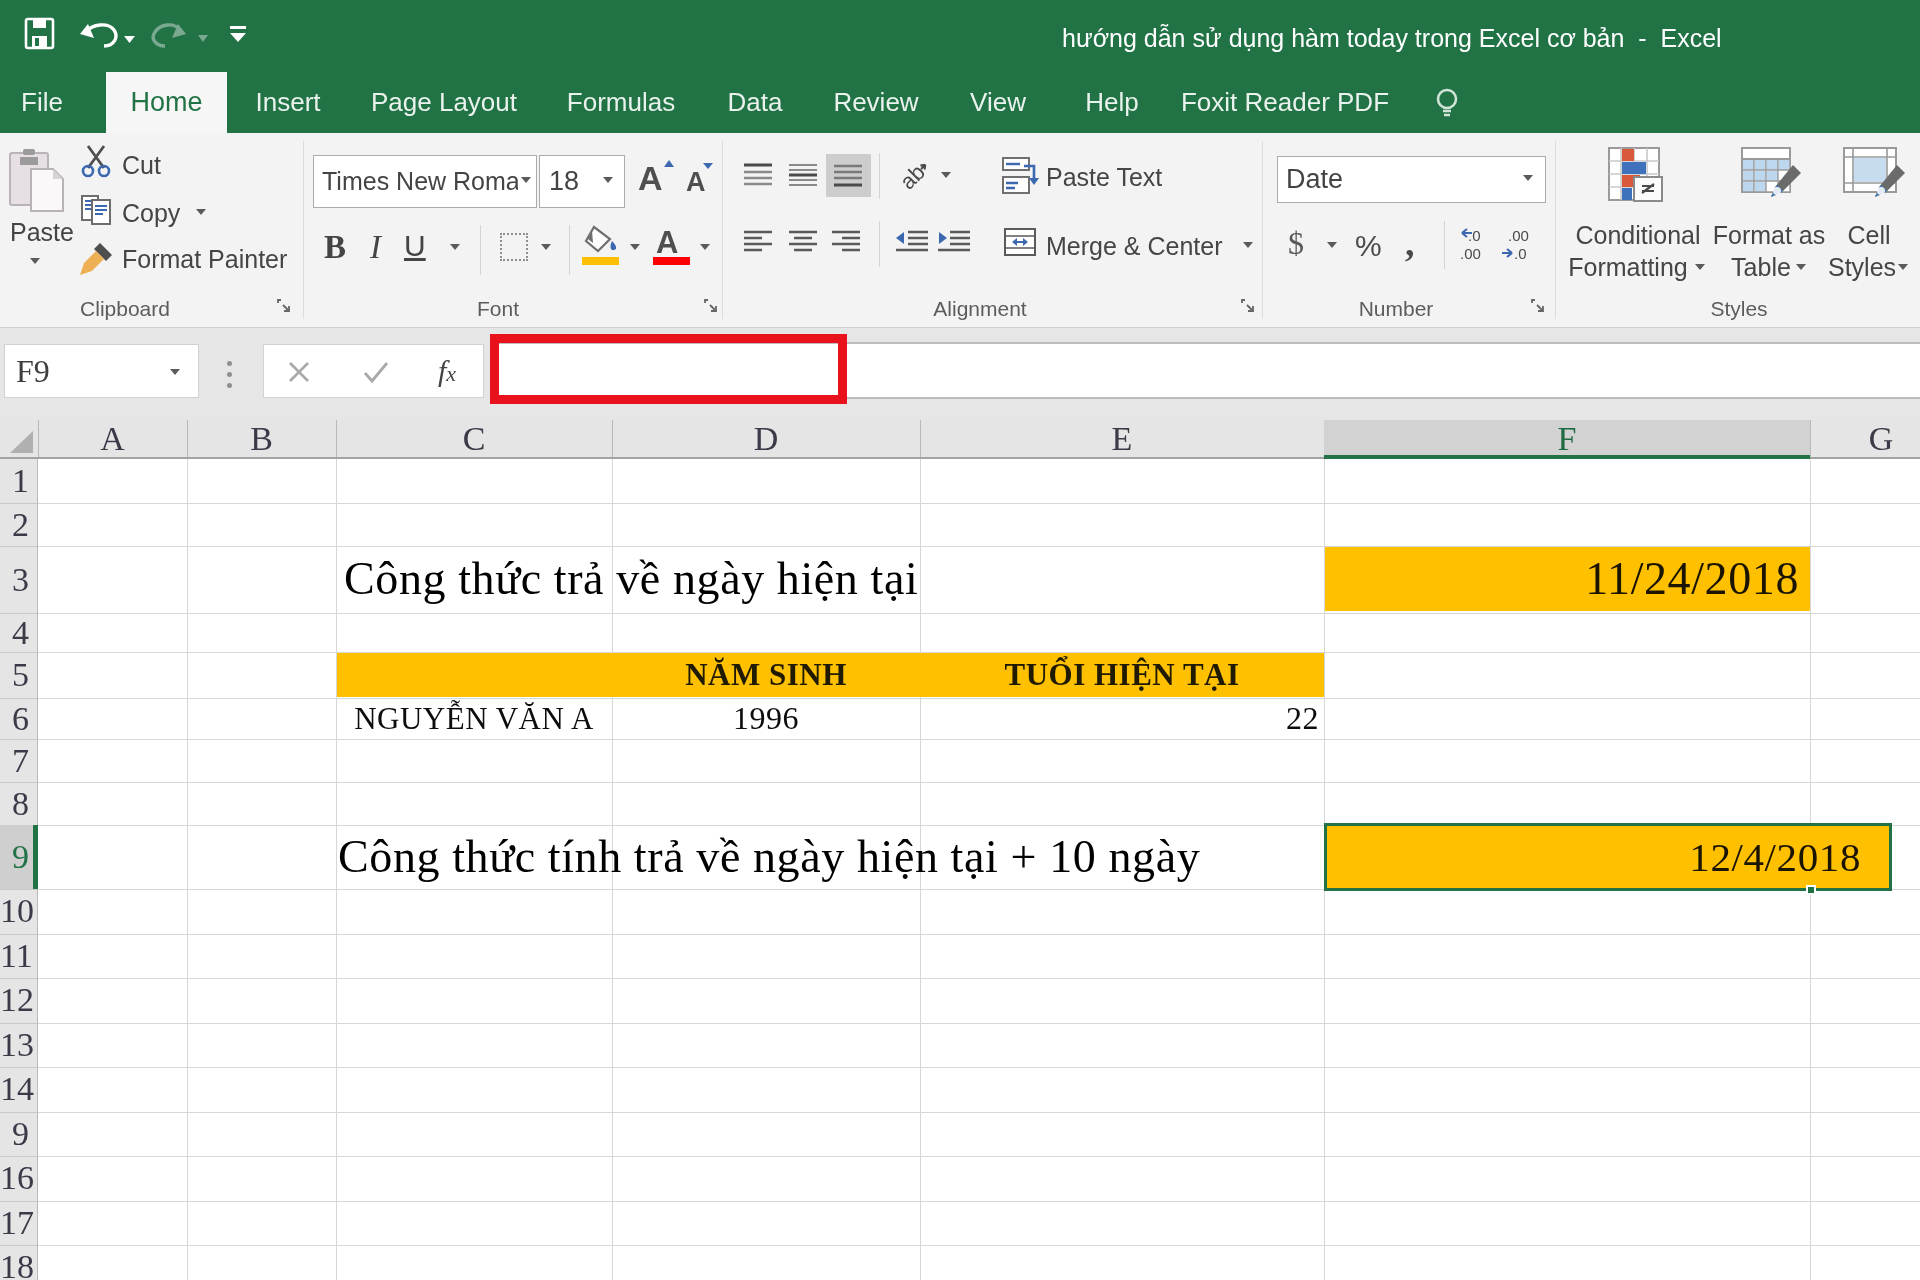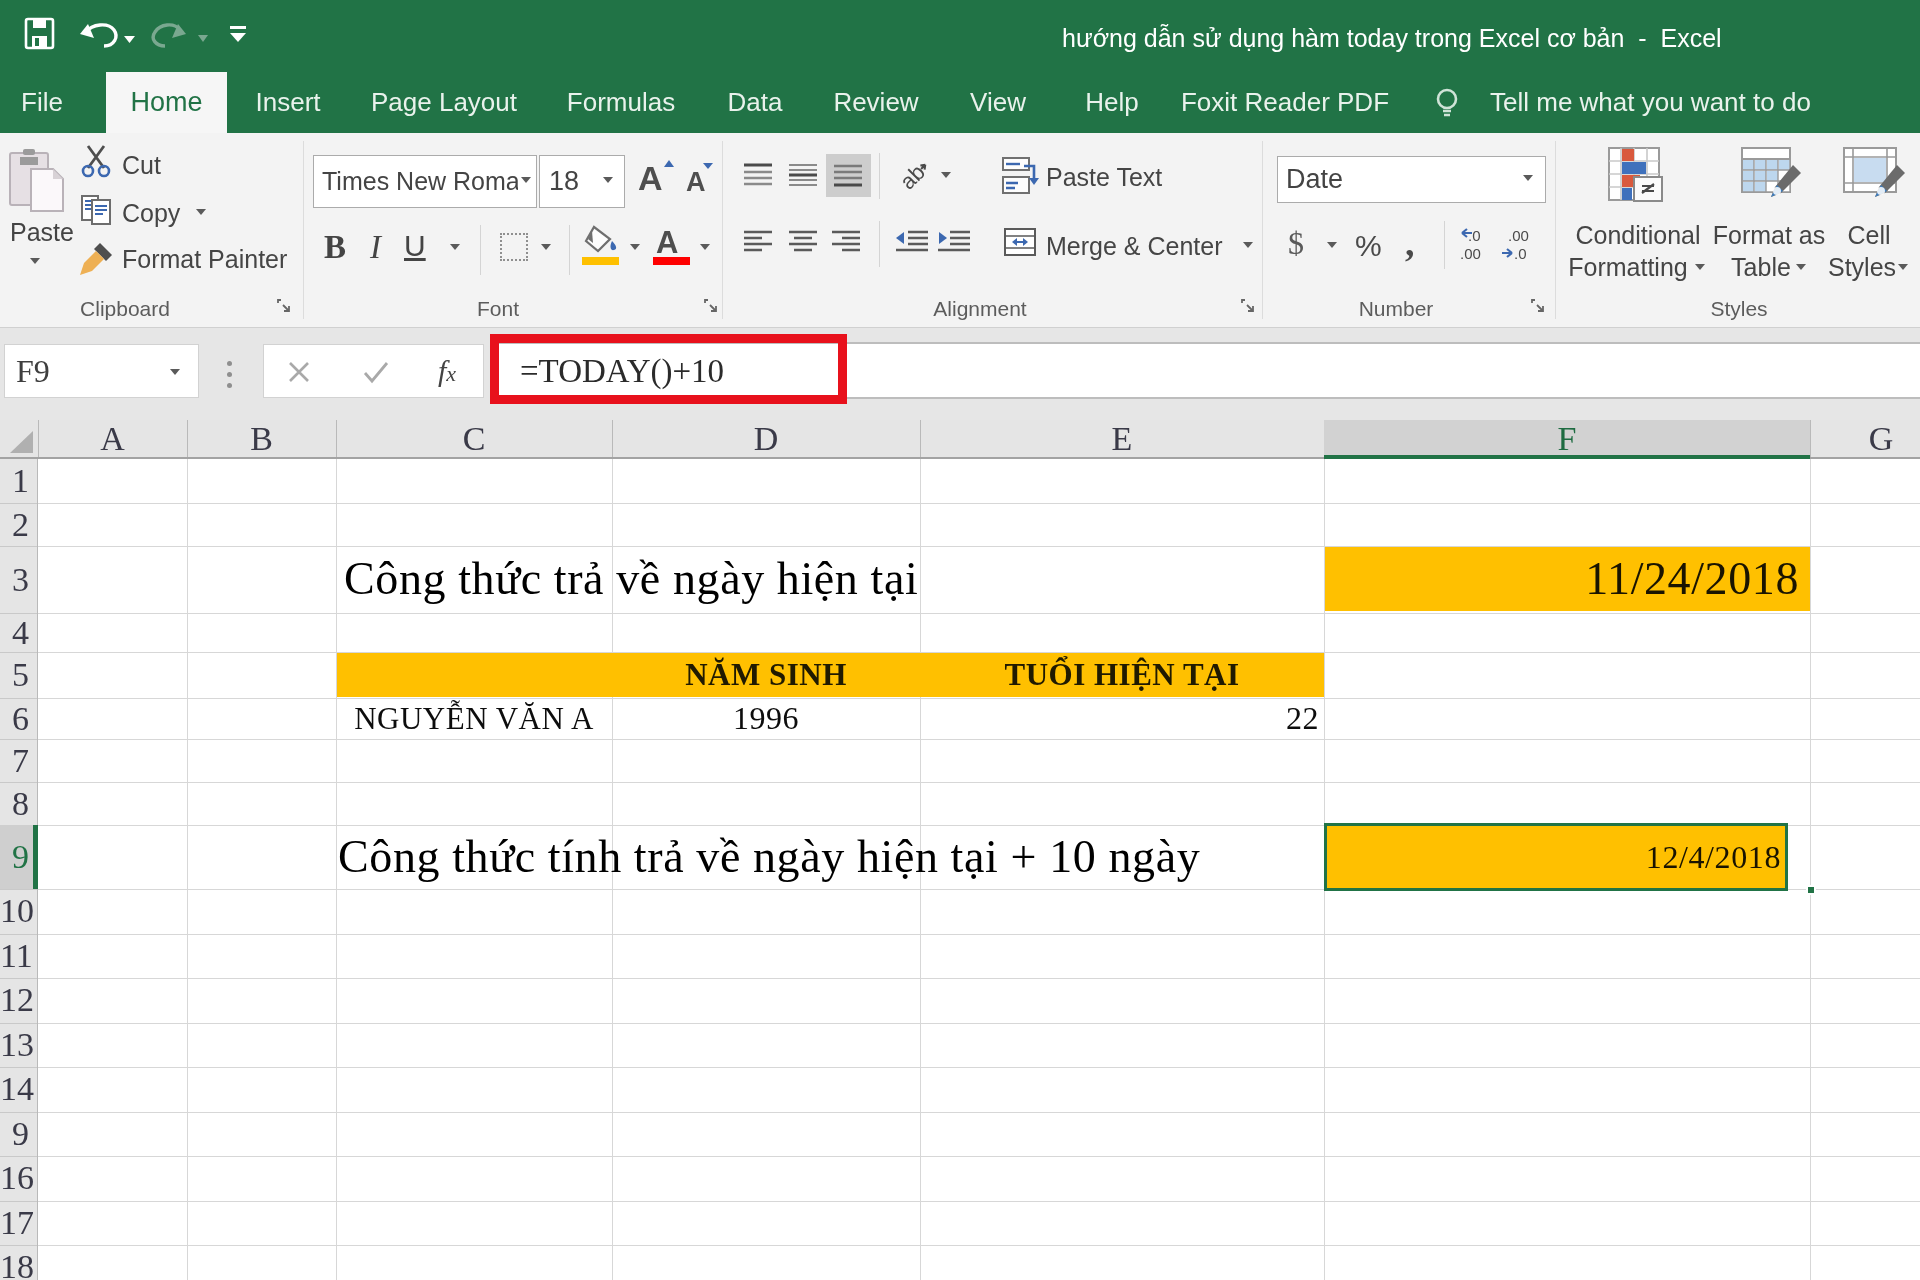--- a/index.html
+++ b/index.html
@@ -83,21 +83,20 @@
     <div id="hometab">Home</div>
     <div class="tab" style="left:8px;width:68px;">File</div>
     <div class="tab" style="left:250px;width:76px;">Insert</div>
     <div class="tab" style="left:362px;width:164px;">Page Layout</div>
     <div class="tab" style="left:556px;width:130px;">Formulas</div>
     <div class="tab" style="left:718px;width:74px;">Data</div>
     <div class="tab" style="left:826px;width:100px;">Review</div>
     <div class="tab" style="left:958px;width:80px;">View</div>
     <div class="tab" style="left:1072px;width:80px;">Help</div>
     <div class="tab" style="left:1155px;width:260px;">Foxit Reader PDF</div>
-    <div class="tab" style="left:1490px;width:420px;text-align:left;font-size:26px;">Tell me what you want to do</div>
     <svg class="abs" style="left:1432px;top:15px" width="30" height="34" viewBox="0 0 30 34">
       <circle cx="15" cy="12" r="9" fill="none" stroke="#cfe3d7" stroke-width="2.6"></circle>
       <path d="M11 24 h8 M12 28 h6" stroke="#cfe3d7" stroke-width="2.4" fill="none"></path>
     </svg>
   </div>
 
   <div class="abs" id="ribbon">
     <div class="gsep" style="left:303px"></div>
     <div class="gsep" style="left:722px"></div>
     <div class="gsep" style="left:1262px"></div>
@@ -338,21 +337,20 @@
     <div class="whitebox" style="left:263px;top:16px;width:221px;height:54px;"></div>
     <svg class="abs" style="left:286px;top:31px" width="26" height="26" viewBox="0 0 26 26">
       <path d="M4 4 L22 22 M22 4 L4 22" stroke="#a9a9a9" stroke-width="2.6"></path>
     </svg>
     <svg class="abs" style="left:362px;top:31px" width="28" height="26" viewBox="0 0 28 26">
       <path d="M3 14 L10 22 L25 4" stroke="#a9a9a9" stroke-width="2.8" fill="none"></path>
     </svg>
     <div class="abs serif" style="left:438px;top:16px;height:54px;line-height:54px;font-style:italic;font-size:30px;color:#444;">f<span style="font-size:22px;">x</span></div>
     <div class="abs" style="left:497px;top:14px;width:1423px;height:57px;background:#fff;
          border-top:2px solid #bdbdbd;border-bottom:2px solid #bdbdbd;"></div>
-    <div class="abs serif" style="left:520px;top:16px;height:54px;line-height:54px;font-size:33px;color:#2b2b2b;">=TODAY()+10</div>
     <div class="abs" style="left:490px;top:6px;width:357px;height:70px;border:9px solid #e8111c;"></div>
   </div>
 
   <div class="abs" id="colheads">
     <svg class="abs" style="left:8px;top:10px" width="26" height="24" viewBox="0 0 26 24">
       <path d="M25 1 L25 23 L2 23 Z" fill="#b0b0b0"></path>
     </svg>
     <div class="chsep" style="left:38px"></div>
     <div class="chsep" style="left:187px"></div>
     <div class="chsep" style="left:336px"></div>
@@ -448,20 +446,20 @@
          color:#0d0d0d;text-align:center;">NGUYỄN VĂN A</div>
 
     <div class="cell" style="left:882px;top:194px;width:404px;height:44px;line-height:44px;font-size:31px;letter-spacing:0.5px;
          font-weight:bold;color:#201a00;text-align:center;">TUỔI HIỆN TẠI</div>
     <div class="cell" style="left:574px;top:239px;width:308px;height:41px;line-height:41px;font-size:32px;letter-spacing:0.5px;
          color:#0d0d0d;text-align:center;">1996</div>
     <div class="cell" style="left:882px;top:239px;width:404px;height:41px;line-height:41px;font-size:32px;letter-spacing:0.5px;
          color:#0d0d0d;text-align:right;padding-right:5px;">22</div>
 
     <div class="cell" style="left:300px;top:366px;height:64px;line-height:64px;font-size:46px;letter-spacing:0.6px;color:#000;">Công thức tính trả về ngày hiện tại + 10 ngày</div>
-    <div class="cell" style="left:1286px;top:364px;width:464px;height:68px;background:#ffc000;
-         border:3px solid #217346;font-size:32px;letter-spacing:0.6px;color:#1a1400;text-align:right;line-height:62px;
-         padding-right:4px;">12/4/2018</div>
+    <div class="cell" style="left:1286px;top:364px;width:568px;height:68px;background:#ffc000;
+         border:3px solid #217346;font-size:41px;letter-spacing:0.6px;color:#1a1400;text-align:right;line-height:62px;
+         padding-right:28px;">12/4/2018</div>
     <div class="cell" style="left:1768px;top:426px;width:10px;height:10px;background:#217346;
          border:2px solid #fff;"></div>
   </div>
 
 </div>
 
 </body></html>

